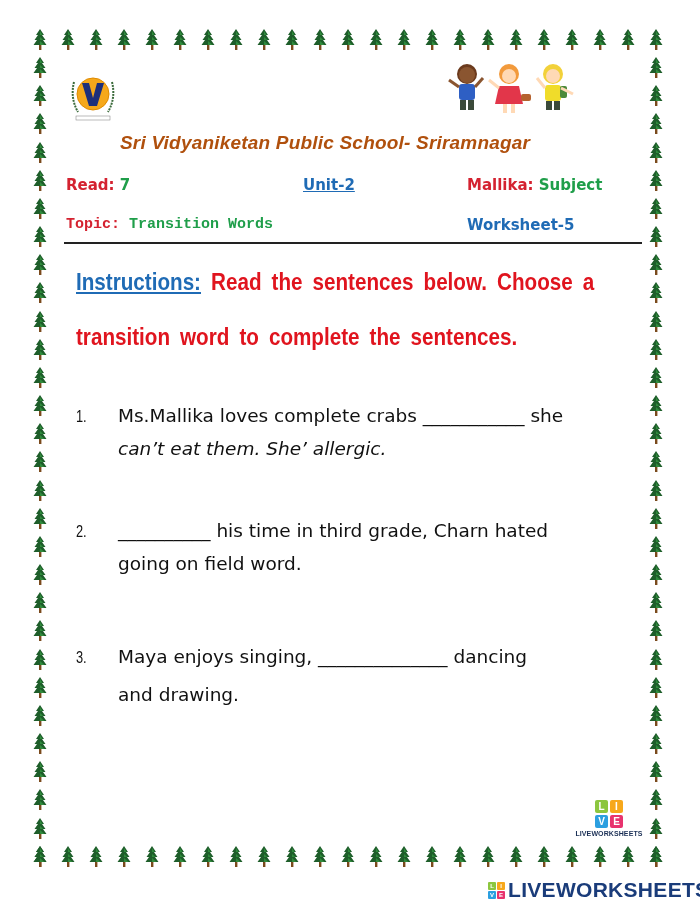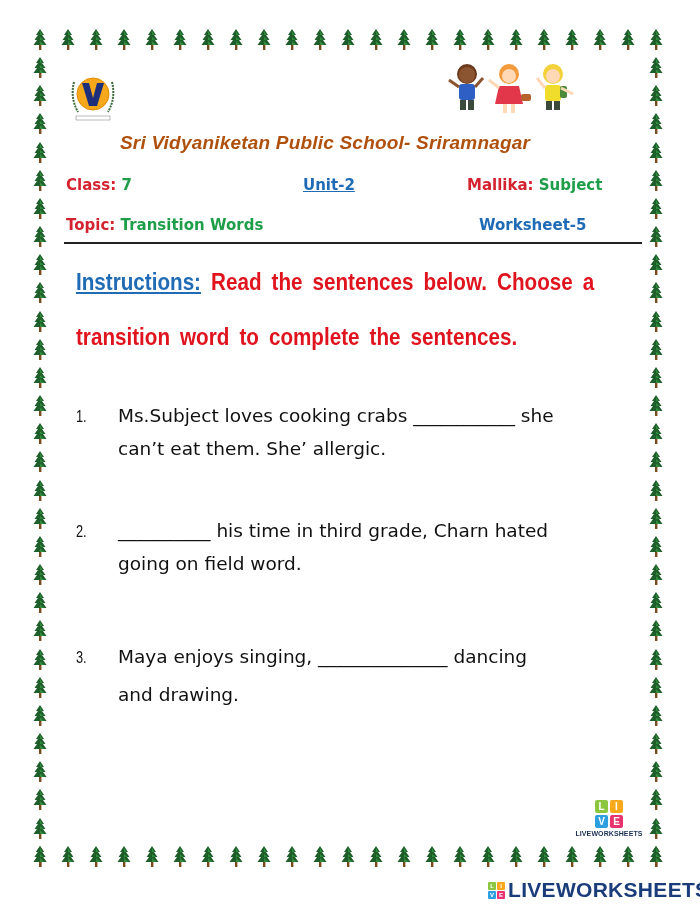--- a/index.html
+++ b/index.html
@@ -585,46 +585,46 @@
   <rect x="115" y="26" width="7" height="12" rx="2" fill="#4b8a3a"></rect>
   <rect x="101" y="41" width="6" height="9" fill="#3b4a3a"></rect>
   <rect x="109" y="41" width="6" height="9" fill="#3b4a3a"></rect>
   <line x1="100" y1="28" x2="92" y2="18" stroke="#ffd9b5" stroke-width="3"></line>
   <line x1="116" y1="28" x2="128" y2="34" stroke="#ffd9b5" stroke-width="3"></line>
 </svg>
 
 <div class="school">Sri Vidyaniketan Public School- Sriramnagar</div>
 
 <div class="meta" style="left:66px; top:176px;">
-  <span class="red">Class:</span>
+  <span class="red">Read:</span>
   <span class="green">7</span>
 </div>
 <div class="meta blue underline" style="left:303px; top:176px;">Unit-2</div>
 <div class="meta" style="left:467px; top:176px;">
   <span class="red">Mallika:</span>
   <span class="green">Subject</span>
 </div>
-<div class="meta" style="left:66px; top:216px;">
+<div class="meta" style="left:66px; top:216px;font-family:Liberation Mono, monospace;">
   <span class="red">Topic:</span>
   <span class="green">Transition Words</span>
 </div>
-<div class="meta blue" style="left:467px; top:216px;margin-left:12px;">Worksheet-5</div>
+<div class="meta blue" style="left:467px; top:216px;">Worksheet-5</div>
 
 <div class="rule"></div>
 
 <div class="instr" style="top:268px;">
   <span class="lbl">Instructions:</span>
   <span>Read the sentences below. Choose a</span>
 </div>
 <div class="instr" style="top:323px;">transition word to complete the sentences.</div>
 
 <div class="q" style="top:405px;">
   <span class="num" style="top:3px;">1.</span>
-  <span class="line" style="top:0;">Ms.Subject loves cooking crabs ___________ she</span>
-  <span class="line" style="top:33px;">can’t eat them. She’ allergic.</span>
+  <span class="line" style="top:0;">Ms.Mallika loves complete crabs ___________ she</span>
+  <span class="line" style="top:33px;font-style:italic;">can’t eat them. She’ allergic.</span>
 </div>
 
 <div class="q" style="top:520px;">
   <span class="num" style="top:3px;">2.</span>
   <span class="line" style="top:0;">__________ his time in third grade, Charn hated</span>
   <span class="line" style="top:33px;">going on field word.</span>
 </div>
 
 <div class="q" style="top:646px;">
   <span class="num" style="top:3px;">3.</span>

